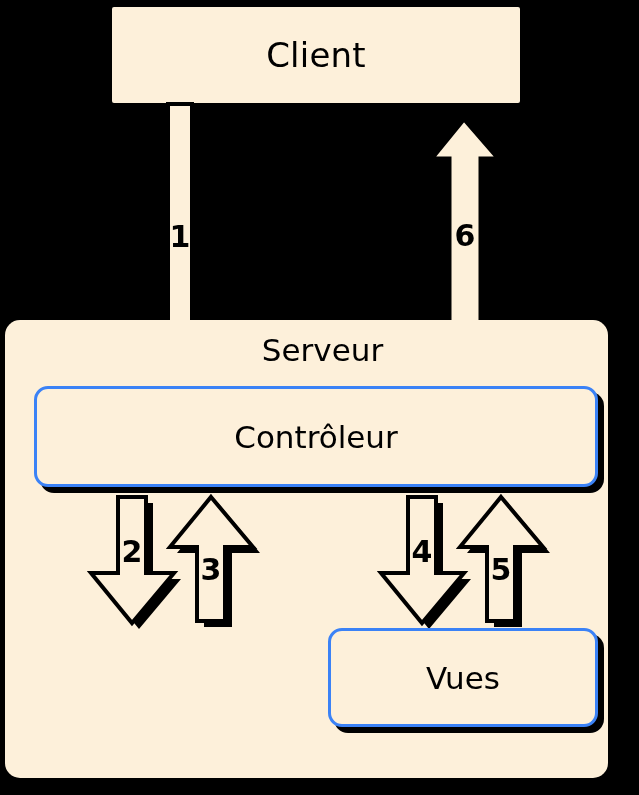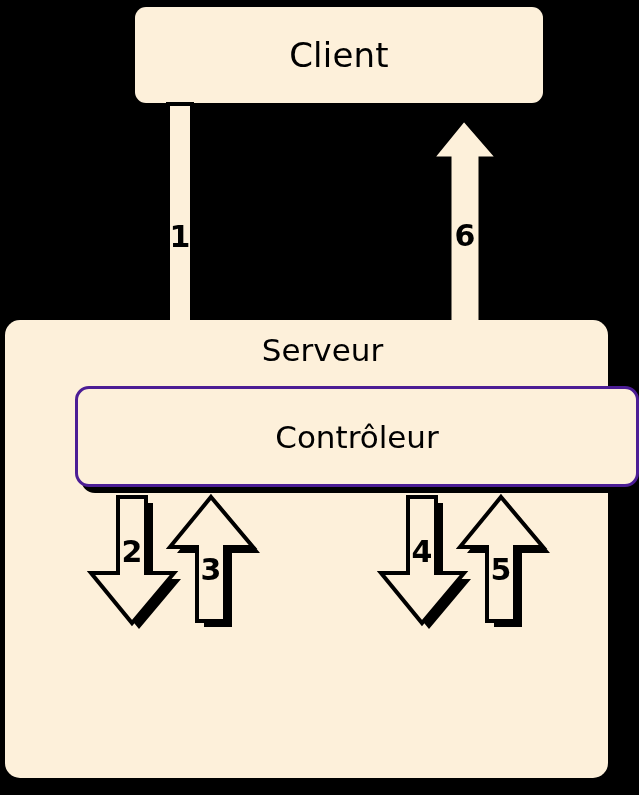--- a/index.html
+++ b/index.html
@@ -30,24 +30,23 @@
     color: #000000;
     font-weight: 400;
   }
 
   
   #client-box {
     left: 112px;
     top: 7px;
     width: 408px;
     height: 96px;
-    border-radius: 11px;
+    border-radius: 2px;
     font-size: 34px;
     letter-spacing: 0.2px;
-    margin-left: 23px;
   }
 
   
   #serveur-container {
     position: absolute;
     left: 5px;
     top: 320px;
     width: 603px;
     height: 458px;
     background: #FDF0DA;
@@ -60,24 +59,23 @@
     top: 332px;
     width: 639px;
     text-align: center;
     font-size: 31px;
     color: #000000;
     transform: translateX(3px);
   }
 
   
   .stroked {
-    border: 3px solid #4c1d95;
+    border: 3px solid #3b82f6;
     border-radius: 14px;
     box-shadow: 6px 6px 0 0 #000000;
-    margin-left: 41px;
   }
 
   #controleur-box {
     left: 34px;
     top: 386px;
     width: 564px;
     height: 101px;
     font-size: 31px;
   }
 
@@ -177,14 +175,17 @@
 
   <div class="arrow" id="arrow-5" style="left:456px; top:495px;">
     <svg width="95" height="133" viewBox="0 0 95 133">
       <path d="M 45 2 L 87 52 L 59 52 L 59 126 L 31 126 L 31 52 L 4 52 Z" fill="#000000" transform="translate(7,6)"></path>
       <path d="M 45 2 L 87 52 L 59 52 L 59 126 L 31 126 L 31 52 L 4 52 Z" fill="#FDF0DA" stroke="#000000" stroke-width="4" stroke-linejoin="miter"></path>
     </svg>
     <div class="arrow-label" style="left:29px; top:60px; width:32px;">5</div>
   </div>
 
 
+  <div class="box stroked" id="vues-box">
+    <span>Vues</span>
+  </div>
 
 </div>
 
 </body></html>

